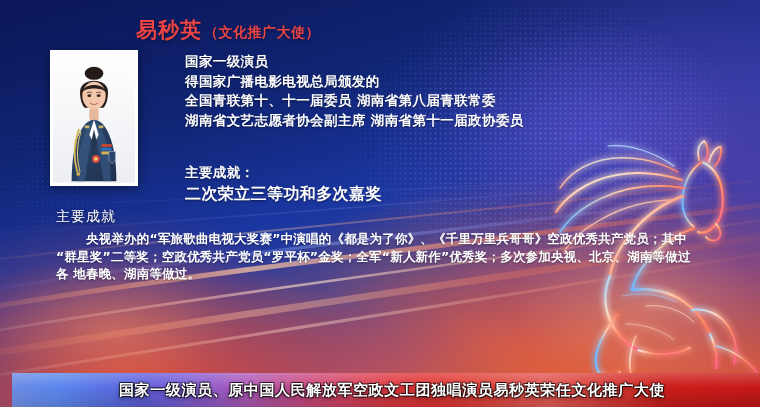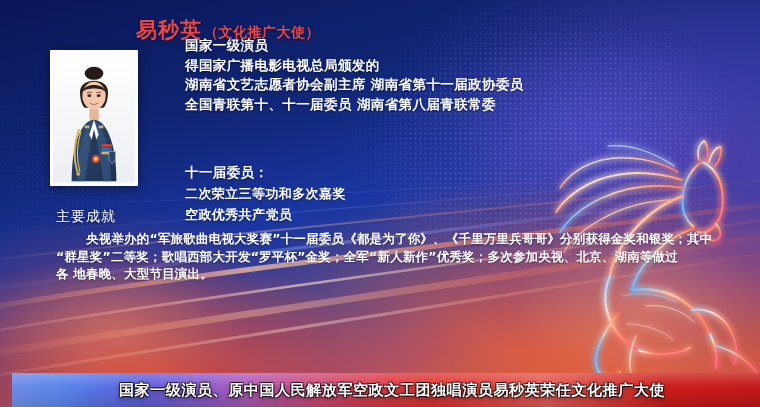--- a/index.html
+++ b/index.html
@@ -115,21 +115,21 @@
   }
   .headline .role {
     font-size: 14px;
     font-weight: 700;
     letter-spacing: 0.5px;
     margin-left: 2px;
   }
 
   .bio {
     position: absolute;
-    left: 185px; top: 36px;
+    left: 185px; top: 52px;
     width: 540px;
   }
   .bio-line {
     color: #ffffff;
     font-size: 13.5px;
     font-weight: 700;
     line-height: 19.5px;
     letter-spacing: 0.4px;
     white-space: nowrap;
     text-shadow: 0 1px 2px rgba(0,0,0,0.45);
@@ -143,21 +143,21 @@
   .honors-title {
     color: #ffffff;
     font-size: 13.5px;
     font-weight: 700;
     line-height: 21px;
     letter-spacing: 0.4px;
     text-shadow: 0 1px 2px rgba(0,0,0,0.45);
   }
   .honors-line {
     color: #ffffff;
-    font-size: 13px;
+    font-size: 16px;
     font-weight: 700;
     line-height: 21px;
     letter-spacing: 0.4px;
     white-space: nowrap;
     text-shadow: 0 1px 2px rgba(0,0,0,0.45);
   }
 
   .achv-heading {
     position: absolute;
     left: 56px; top: 208px;
@@ -390,35 +390,34 @@
     </div>
   </div>
 
   <div class="headline">
     <span class="name">易秒英</span><span class="role">（文化推广大使）</span>
   </div>
 
   <div class="bio">
     <div class="bio-line">国家一级演员</div>
     <div class="bio-line">得国家广播电影电视总局颁发的</div>
+    <div class="bio-line">全国青联第十、十一届委员  湖南省第八届青联常委</div>
     <div class="bio-line">湖南省文艺志愿者协会副主席  湖南省第十一届政协委员</div>
-    <div class="bio-line">全国青联第十、十一届委员  湖南省第八届青联常委</div>
   </div>
 
   <div class="honors">
-    <div class="honors-title">十一届委员：</div>
+    <div class="honors-title">主要成就：</div>
     <div class="honors-line">二次荣立三等功和多次嘉奖</div>
-    <div class="honors-line">空政优秀共产党员</div>
   </div>
 
   <div class="achv-heading">主要成就</div>
   <div class="achv-body">
-    <div class="achv-line indent">央视举办的“军旅歌曲电视大奖赛”十一届委员《都是为了你》、《千里万里兵哥哥》分别获得金奖和银奖；其中</div>
-    <div class="achv-line">“群星奖”二等奖；歌唱西部大开发“罗平杯”金奖；全军“新人新作”优秀奖；多次参加央视、北京、湖南等做过</div>
-    <div class="achv-line">各 地春晚、大型节目演出。</div>
+    <div class="achv-line indent">央视举办的“军旅歌曲电视大奖赛”中演唱的《都是为了你》、《千里万里兵哥哥》空政优秀共产党员；其中</div>
+    <div class="achv-line">“群星奖”二等奖；空政优秀共产党员“罗平杯”金奖；全军“新人新作”优秀奖；多次参加央视、北京、湖南等做过</div>
+    <div class="achv-line">各 地春晚、湖南等做过。</div>
   </div>
 
   <div class="caption-bar">
     <div class="caption-sheen"></div>
     <div class="caption-text">国家一级演员、原中国人民解放军空政文工团独唱演员易秒英荣任文化推广大使</div>
   </div>
 
 </div>
 
 </body></html>

